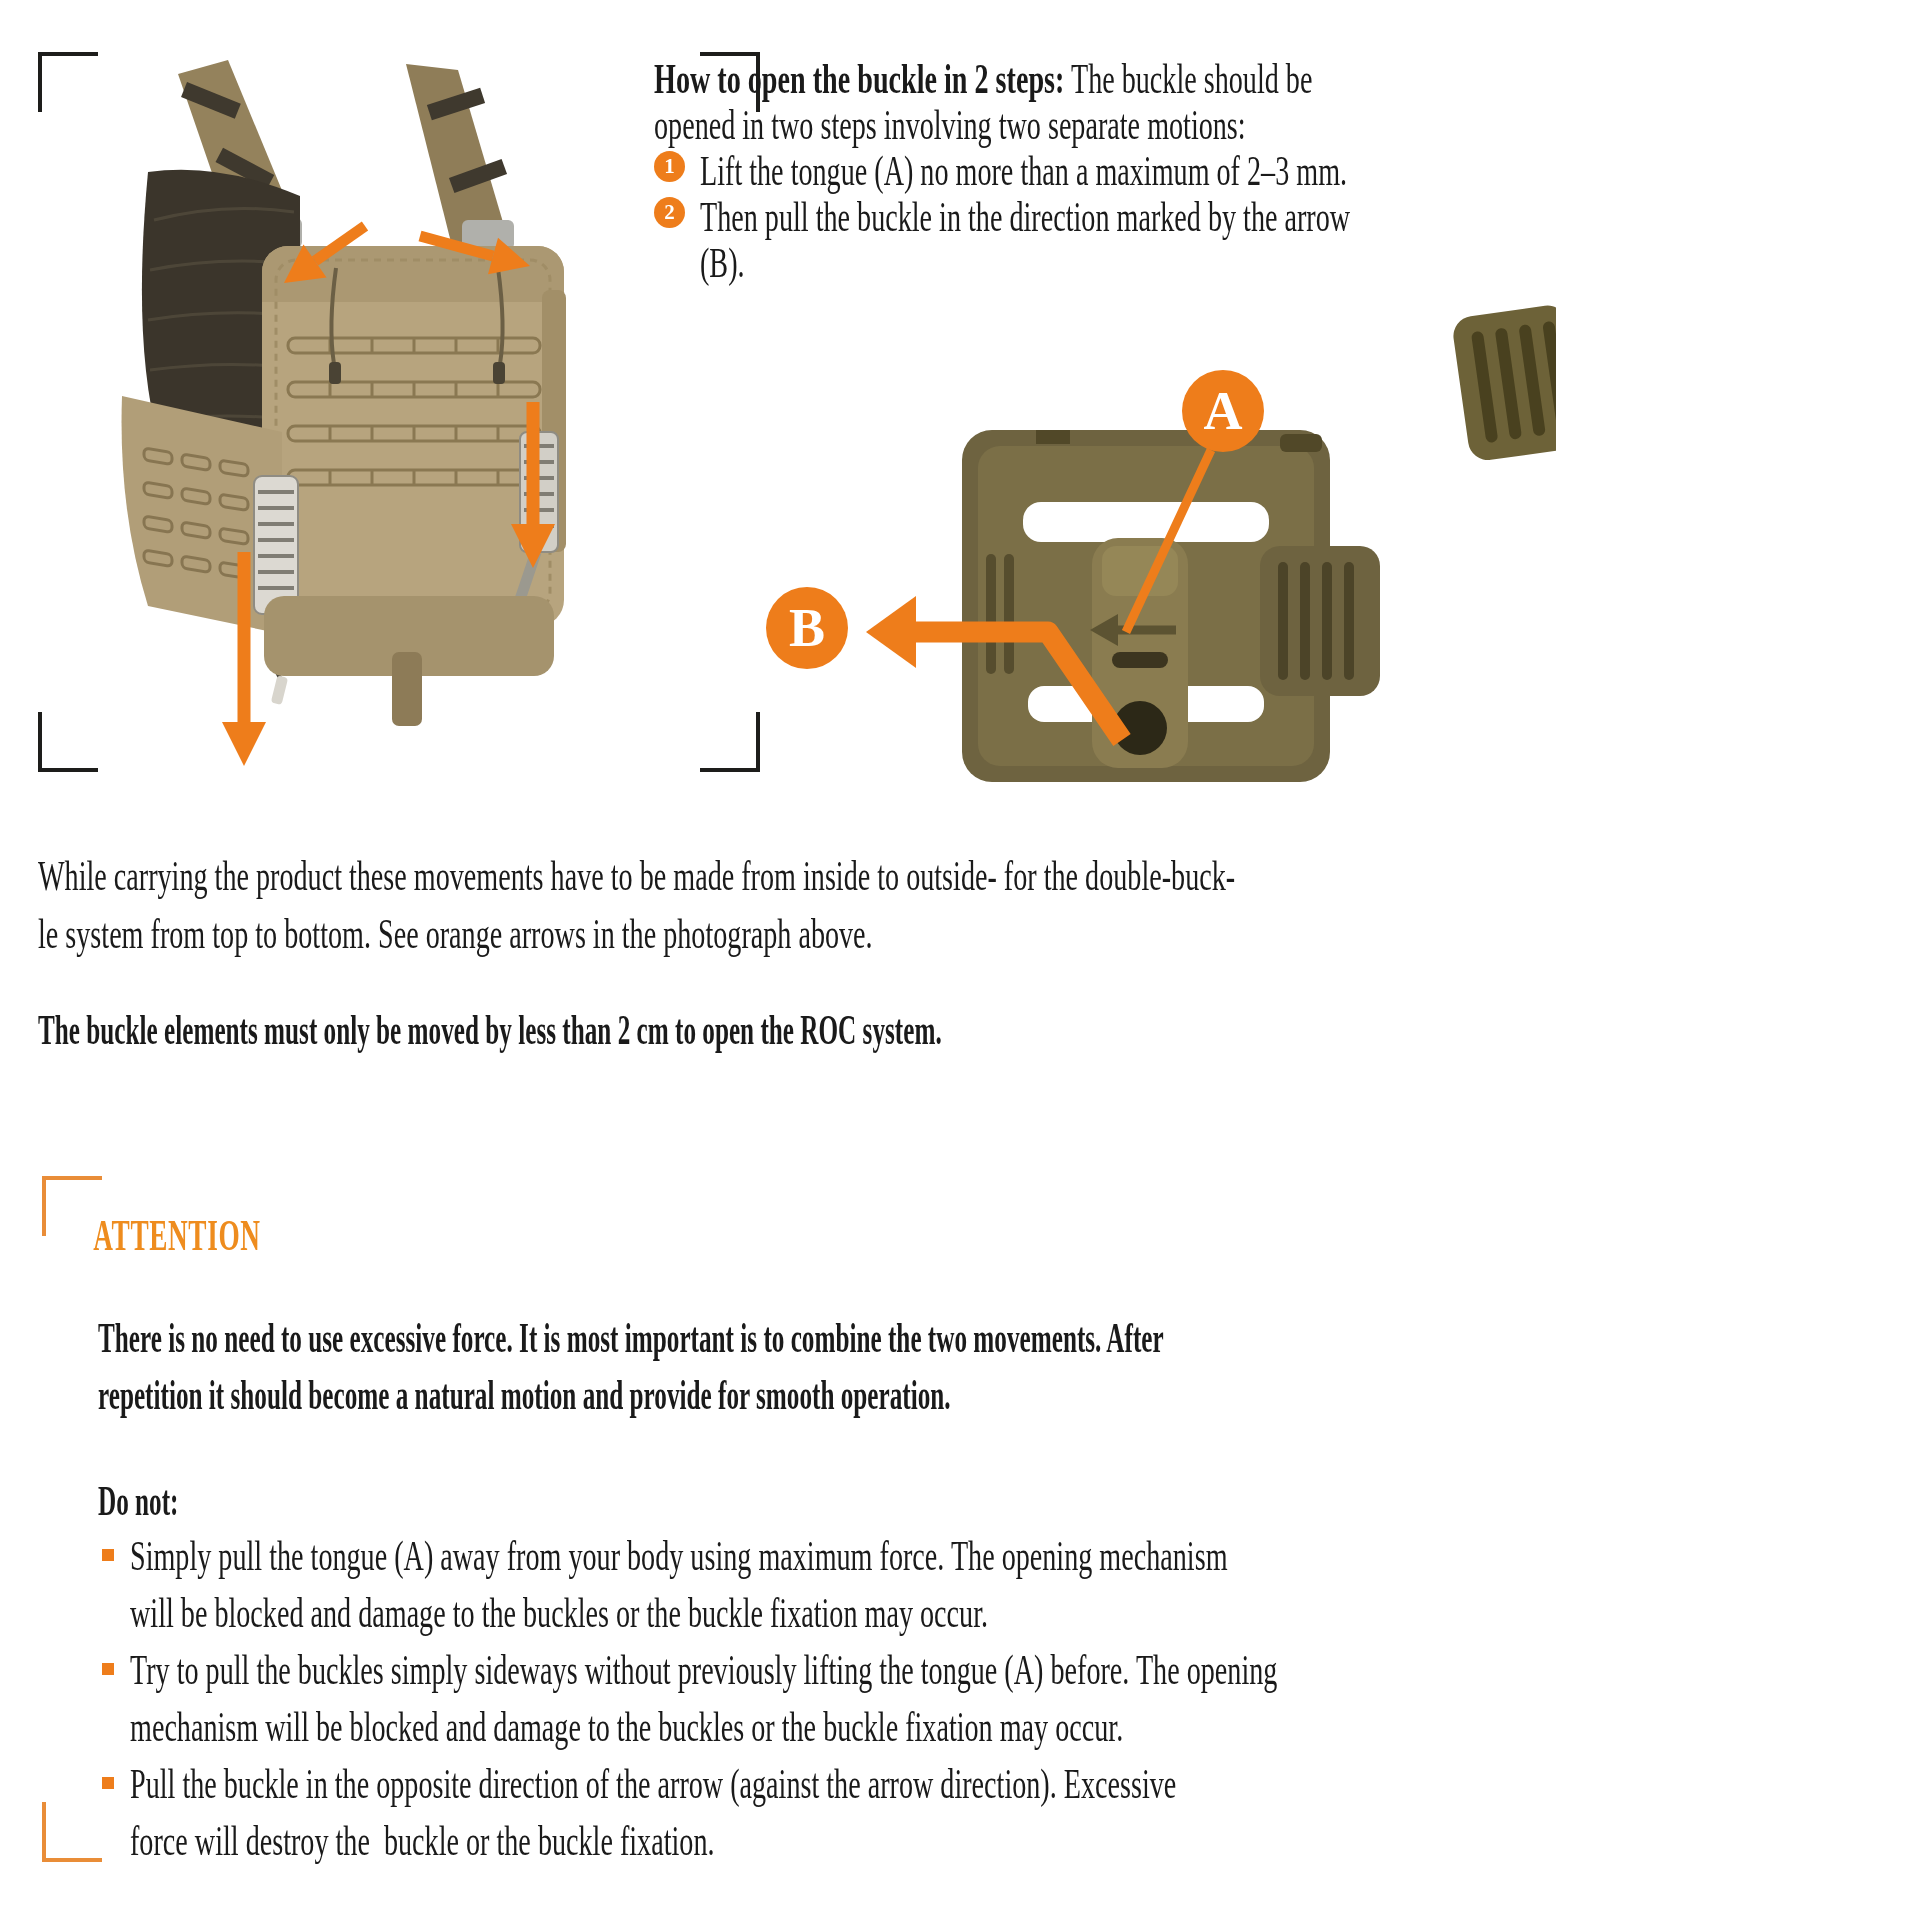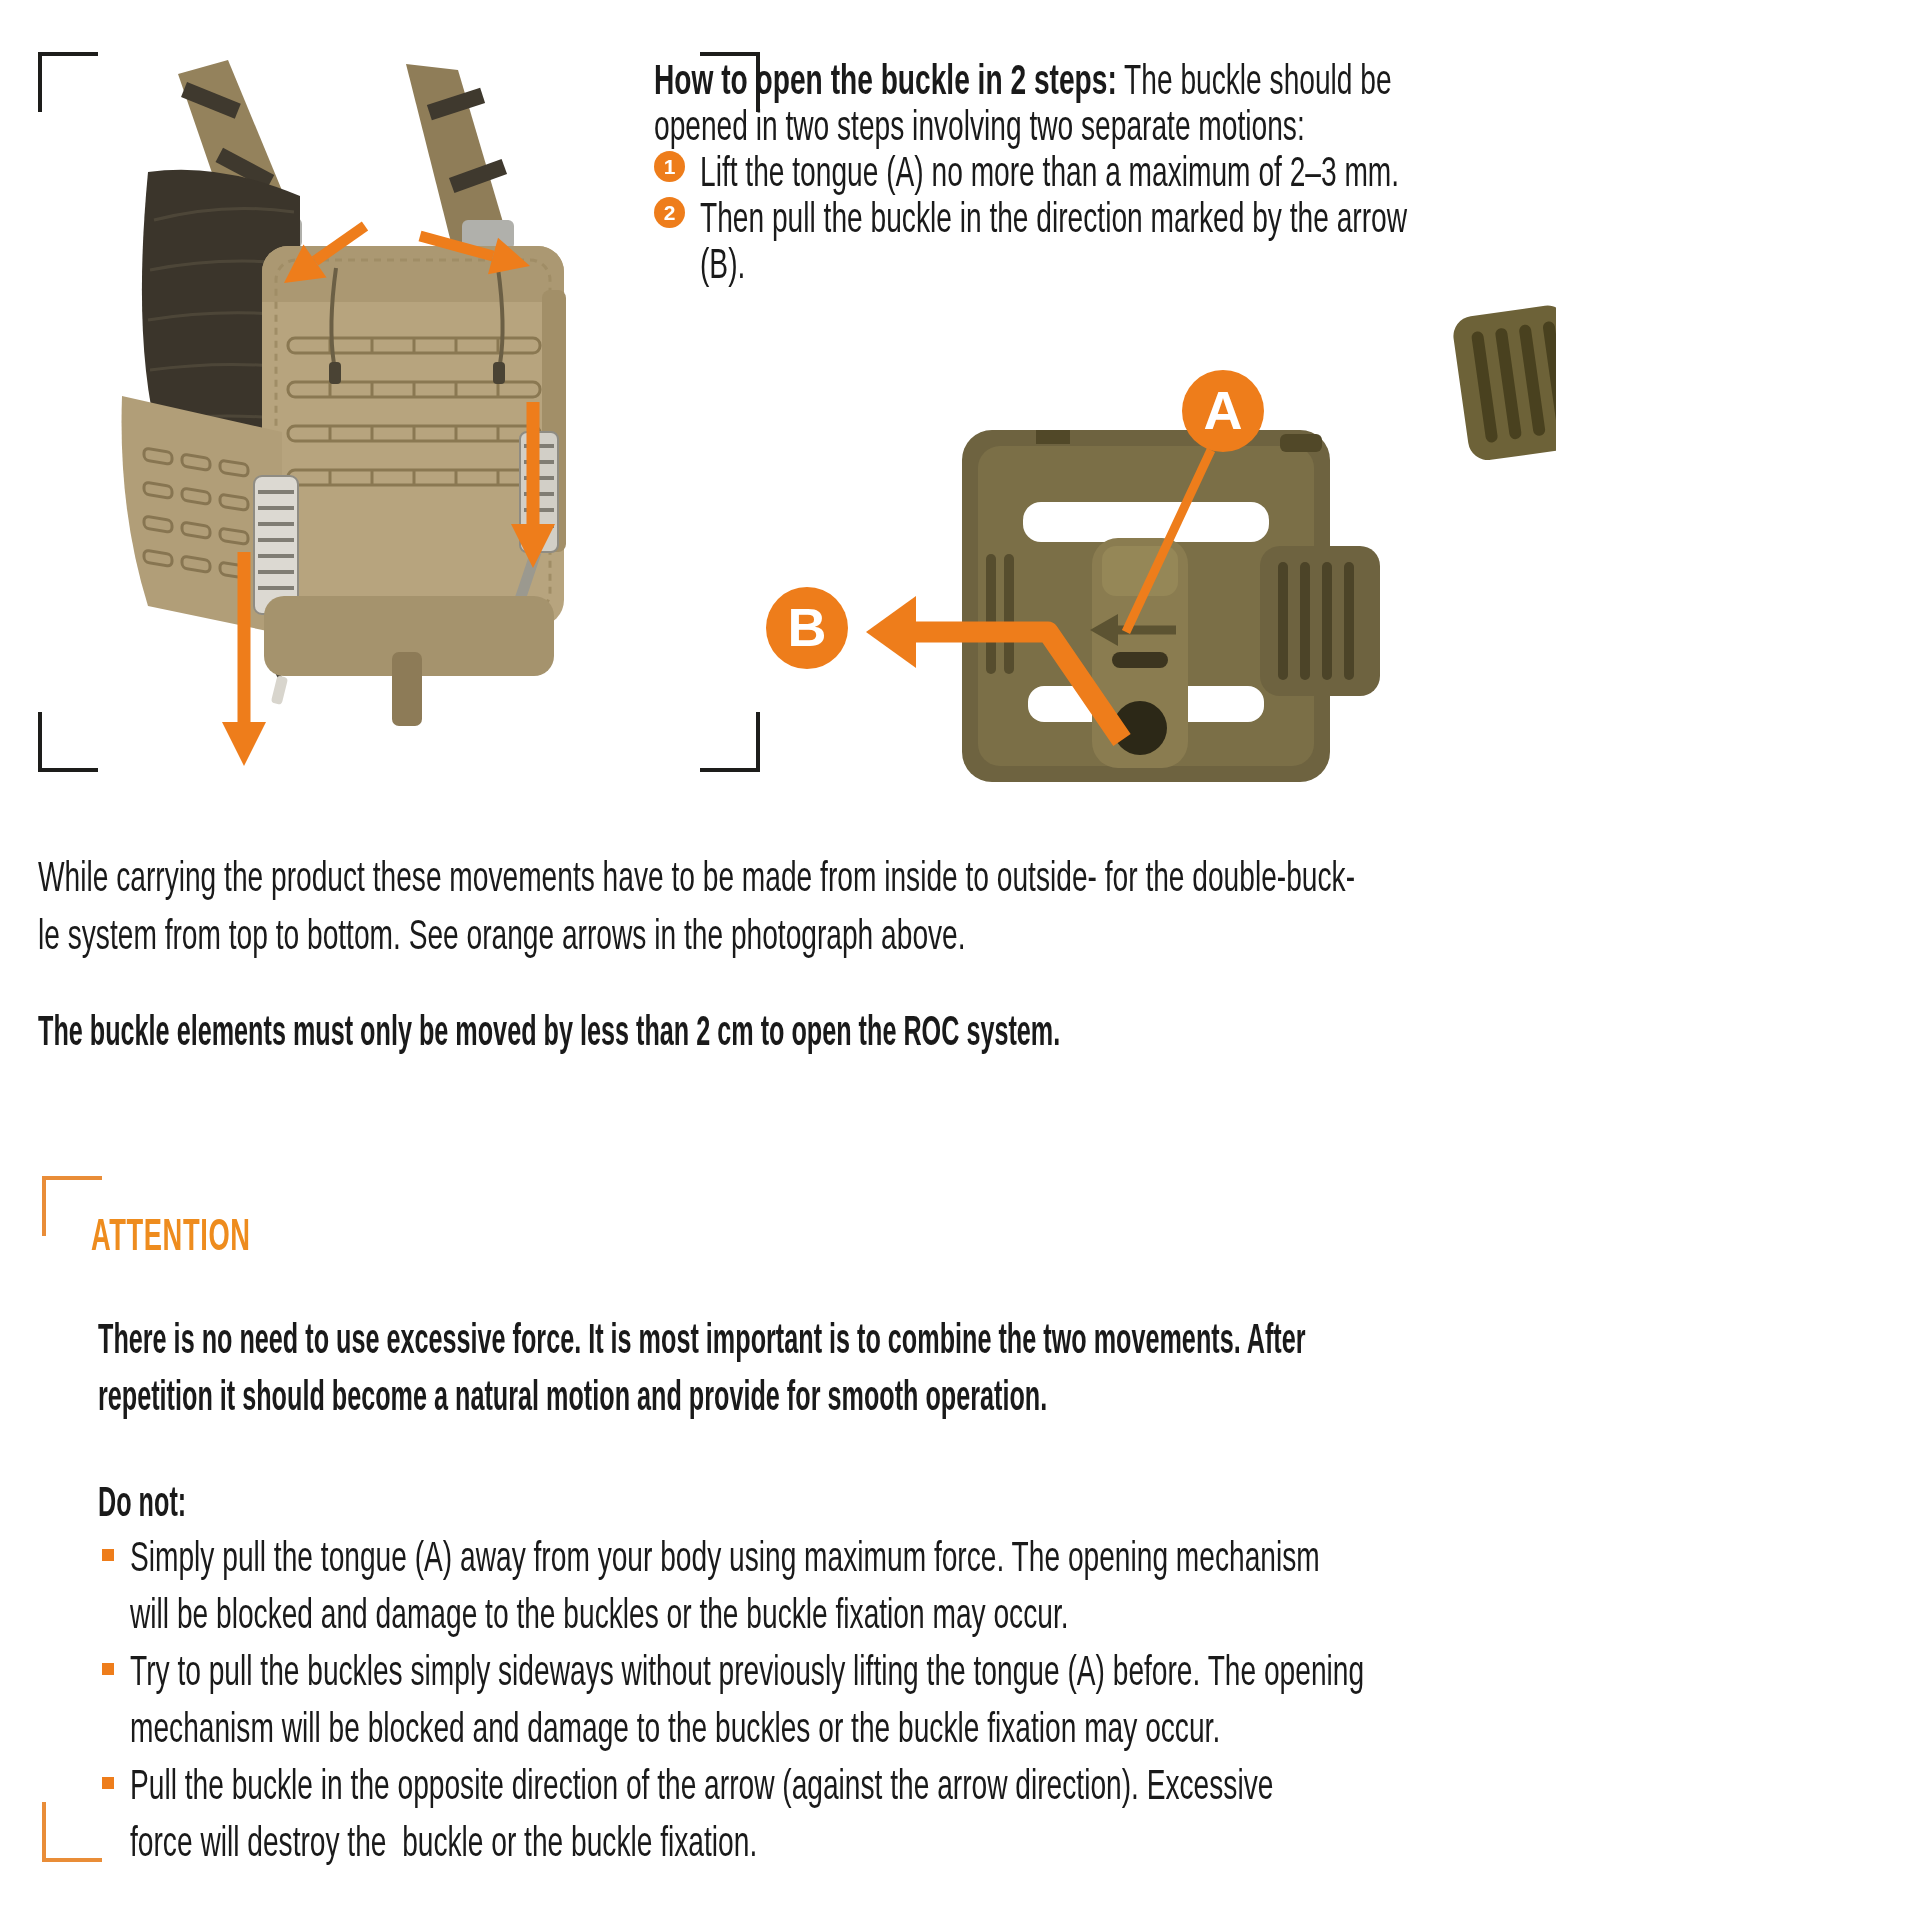--- a/index.html
+++ b/index.html
@@ -1,17 +1,17 @@
 <!DOCTYPE html>
 <html><head>
 <meta charset="utf-8">
 <style>
   html,body{margin:0;padding:0;background:#ffffff;}
   .page{position:relative;width:1556px;height:1920px;background:#ffffff;overflow:hidden;
-        font-family:Liberation Sans, sans-serif;color:#1a1a1a;}
+        font-family:Liberation Serif, serif;color:#1a1a1a;}
   
   .t{position:absolute;white-space:pre;font-size:42px;line-height:1.08;
      transform:scaleX(0.67);transform-origin:0 0;}
   .t b{font-weight:bold;}
   .tb{position:absolute;white-space:pre;font-size:42px;line-height:1.08;font-weight:bold;
       transform:scaleX(0.60);transform-origin:0 0;}
   
   .cm{position:absolute;width:56px;height:56px;}
   .cm.tl{border-top:4px solid;border-left:4px solid;}
   .cm.tr{border-top:4px solid;border-right:4px solid;}

